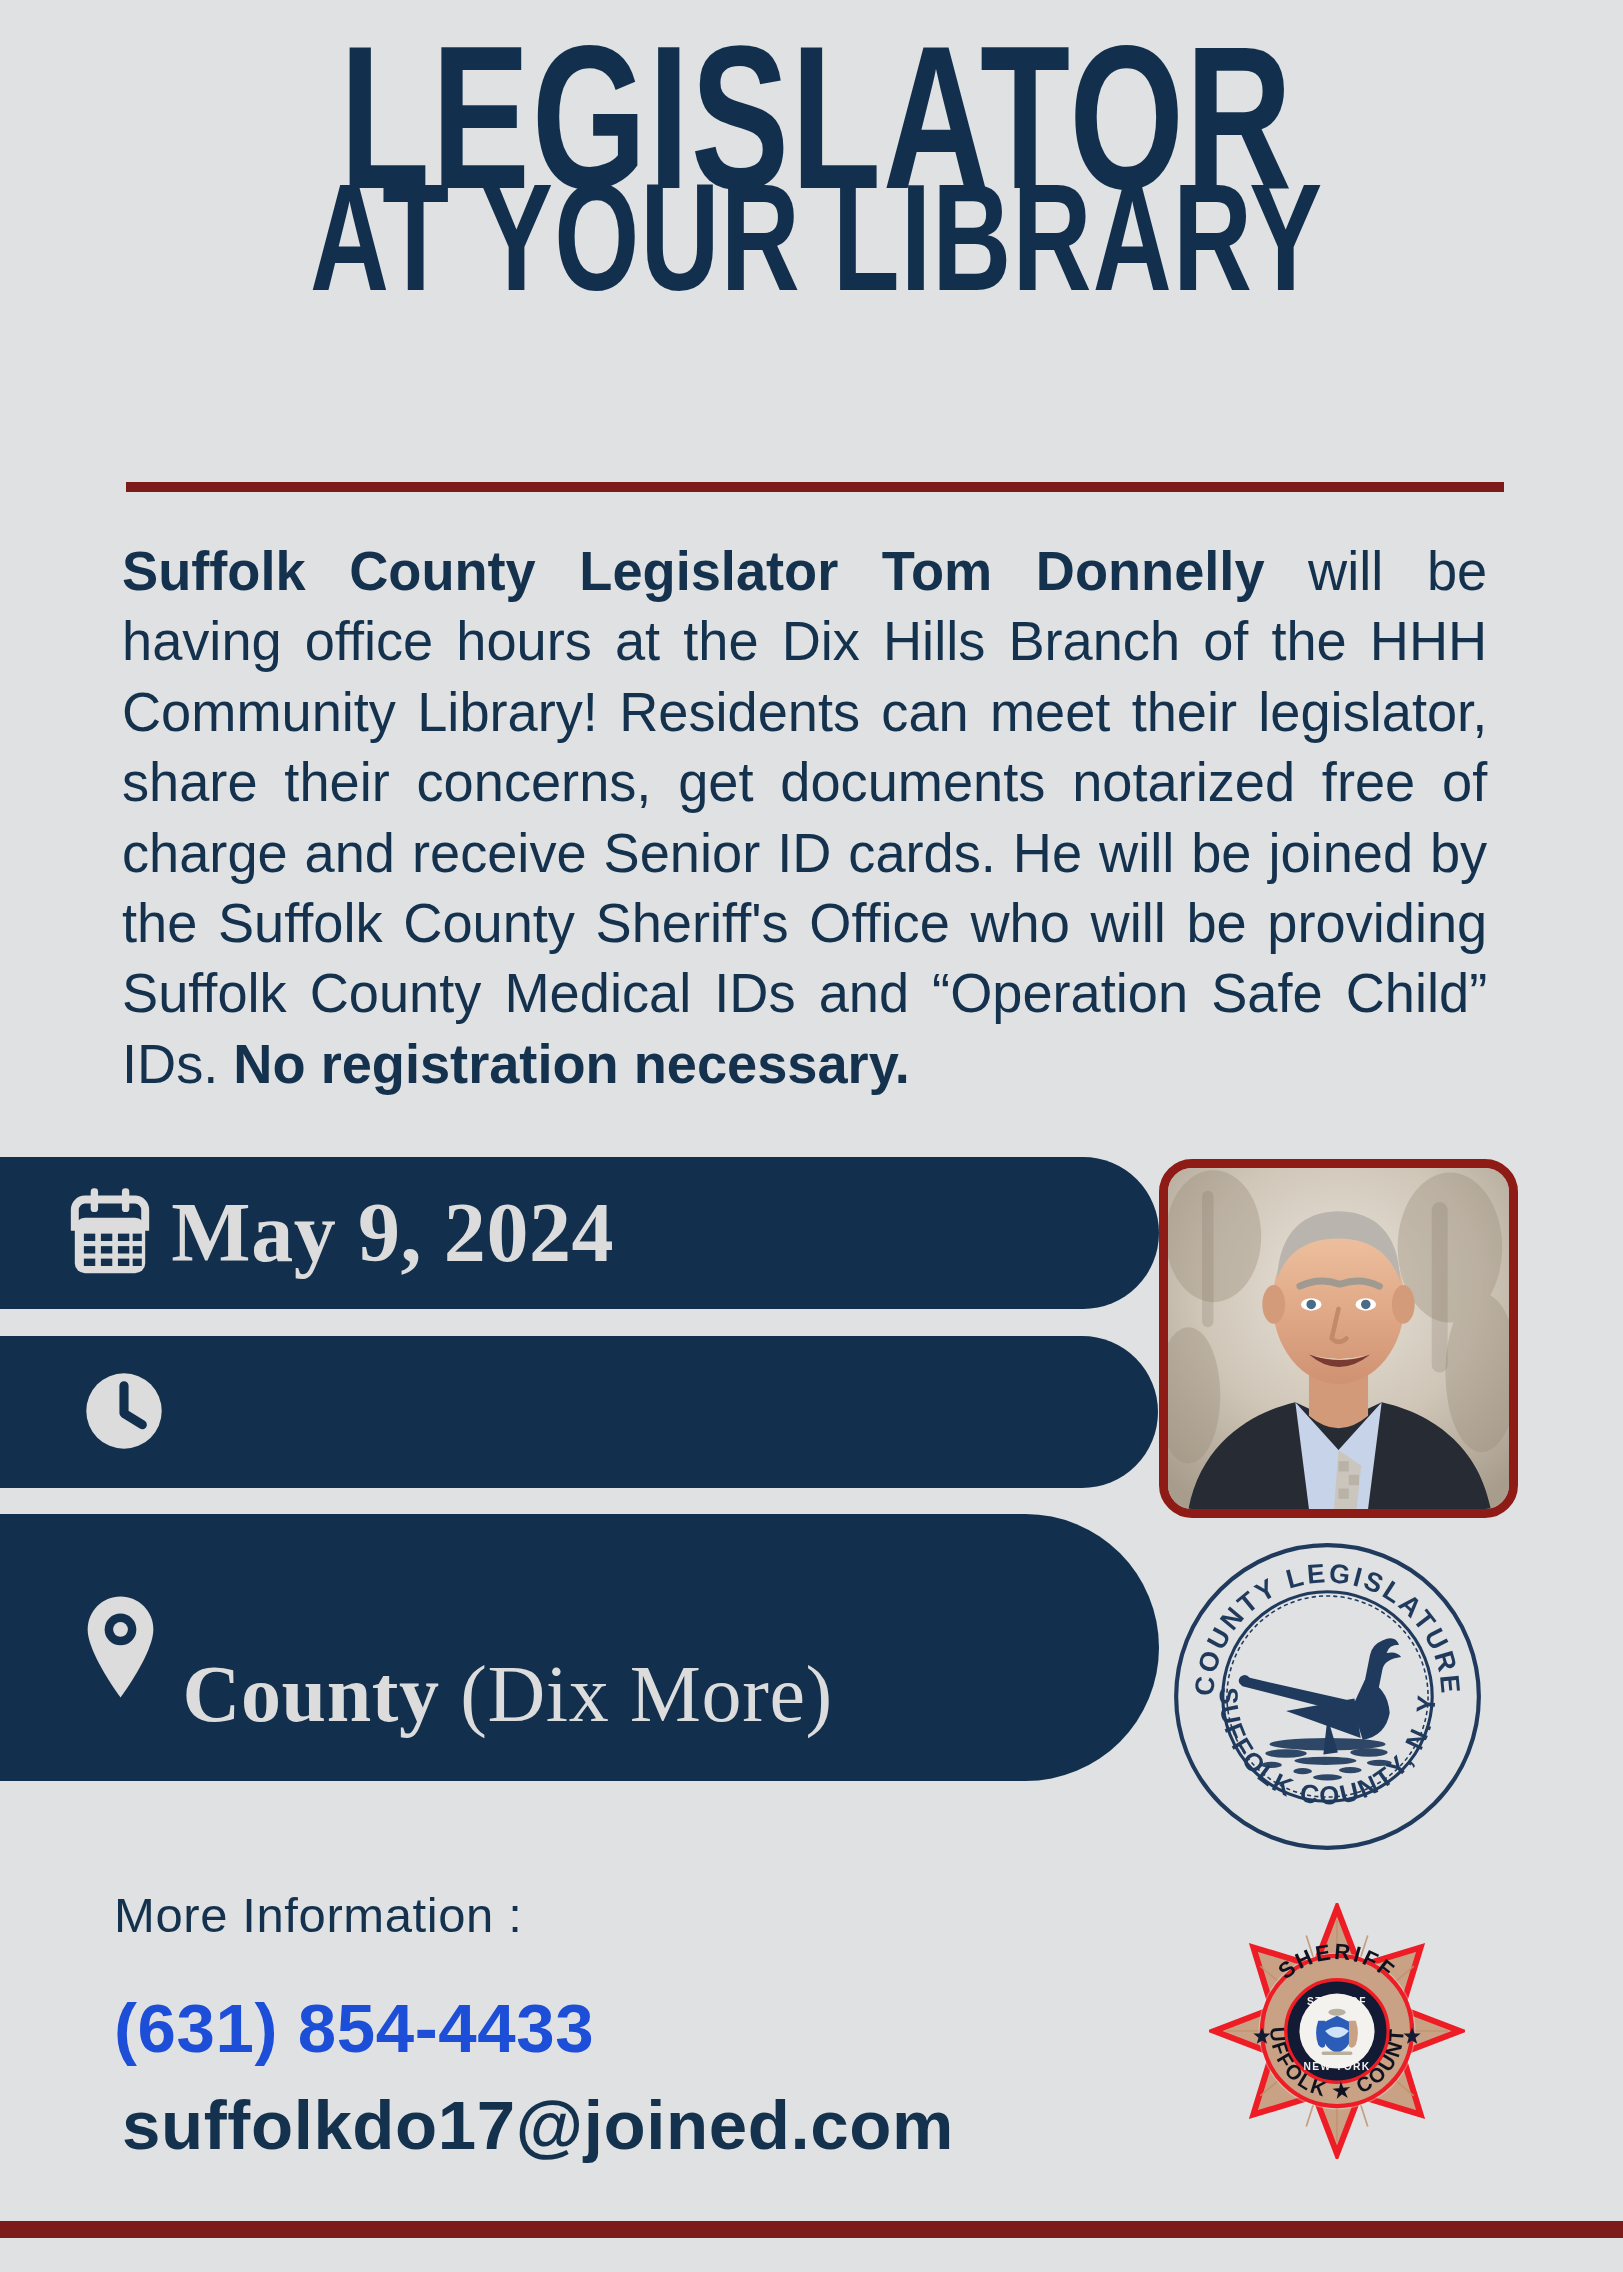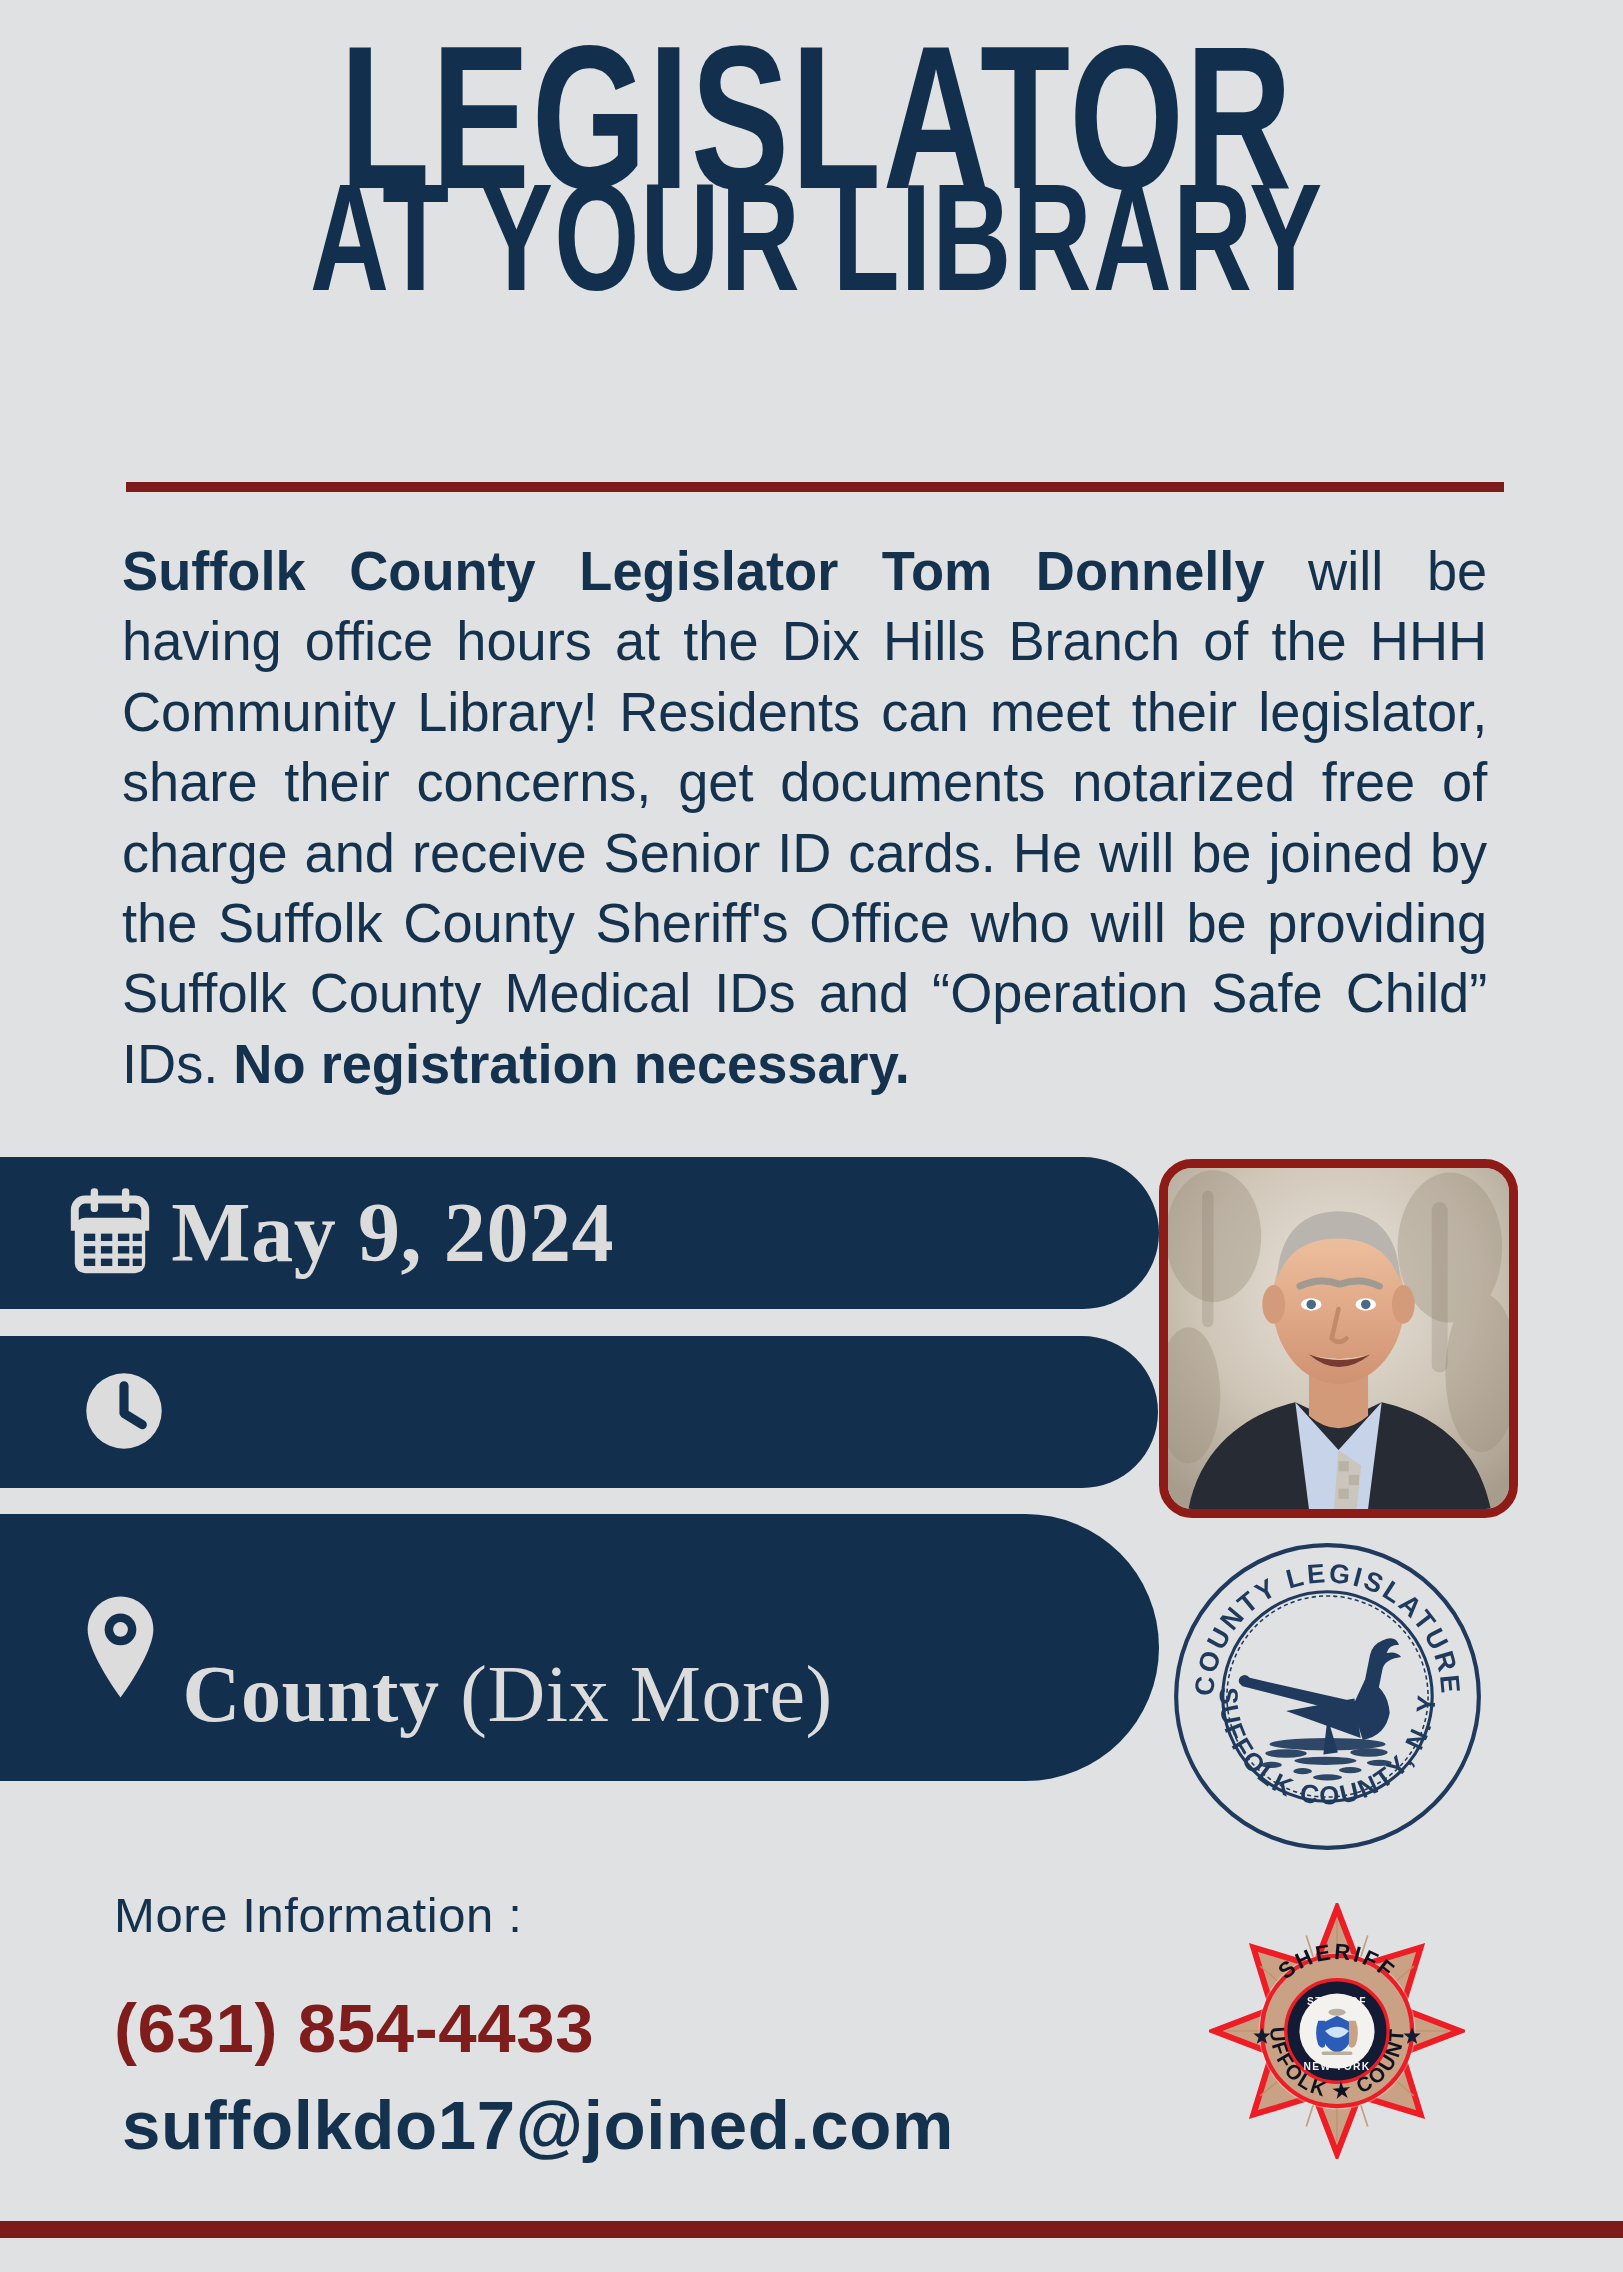--- a/index.html
+++ b/index.html
@@ -88,21 +88,21 @@
 
   
   .moreinfo-label{
     position:absolute;left:114px;top:1887px;
     color:#14324e;
     font-family:"Liberation Sans Narrow","Liberation Sans",sans-serif;
     font-weight:400;font-size:49px;letter-spacing:0.6px;white-space:nowrap;
   }
   .moreinfo-phone{
     position:absolute;left:114px;top:1989px;
-    color:#7f1d1d;
+    color:#1d4ed8;
     font-family:"Liberation Sans Narrow","Liberation Sans",sans-serif;
     font-weight:700;font-size:69px;letter-spacing:0.6px;white-space:nowrap;
   }
   .moreinfo-email{
     position:absolute;left:122px;top:2086px;
     color:#14324e;
     font-family:"Liberation Sans Narrow","Liberation Sans",sans-serif;
     font-weight:700;font-size:69px;letter-spacing:0.6px;white-space:nowrap;
   }
 

